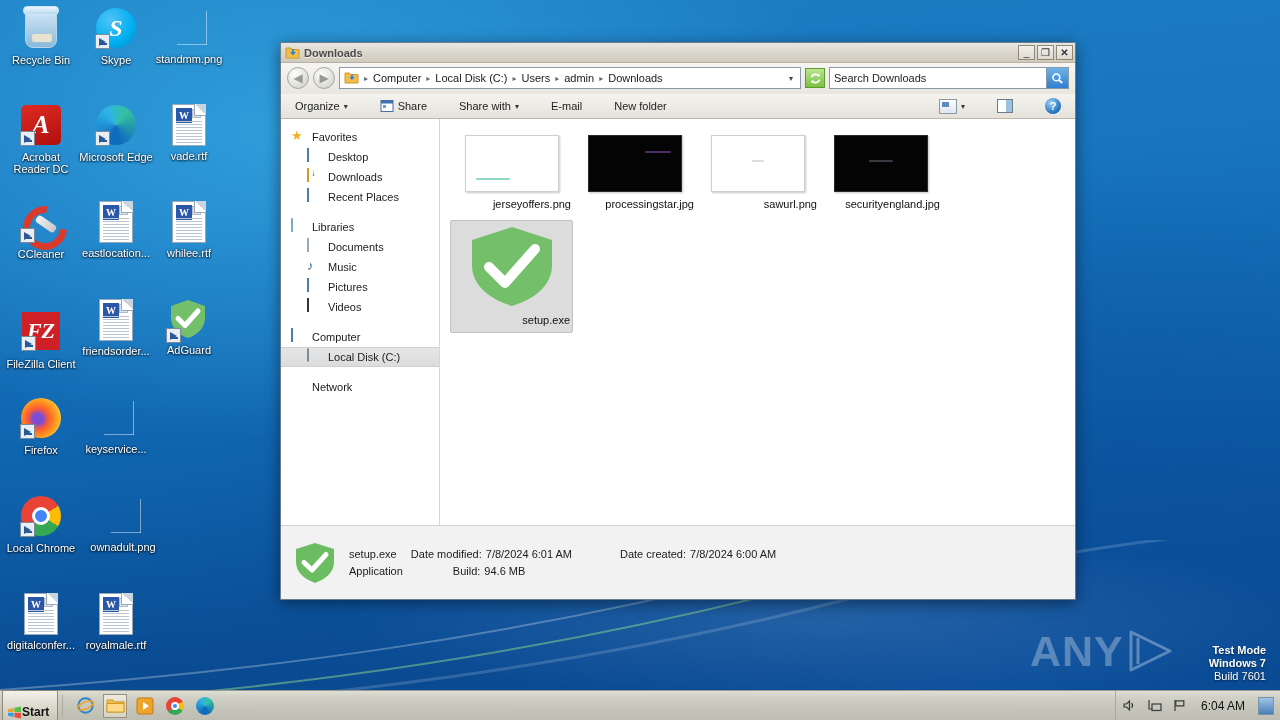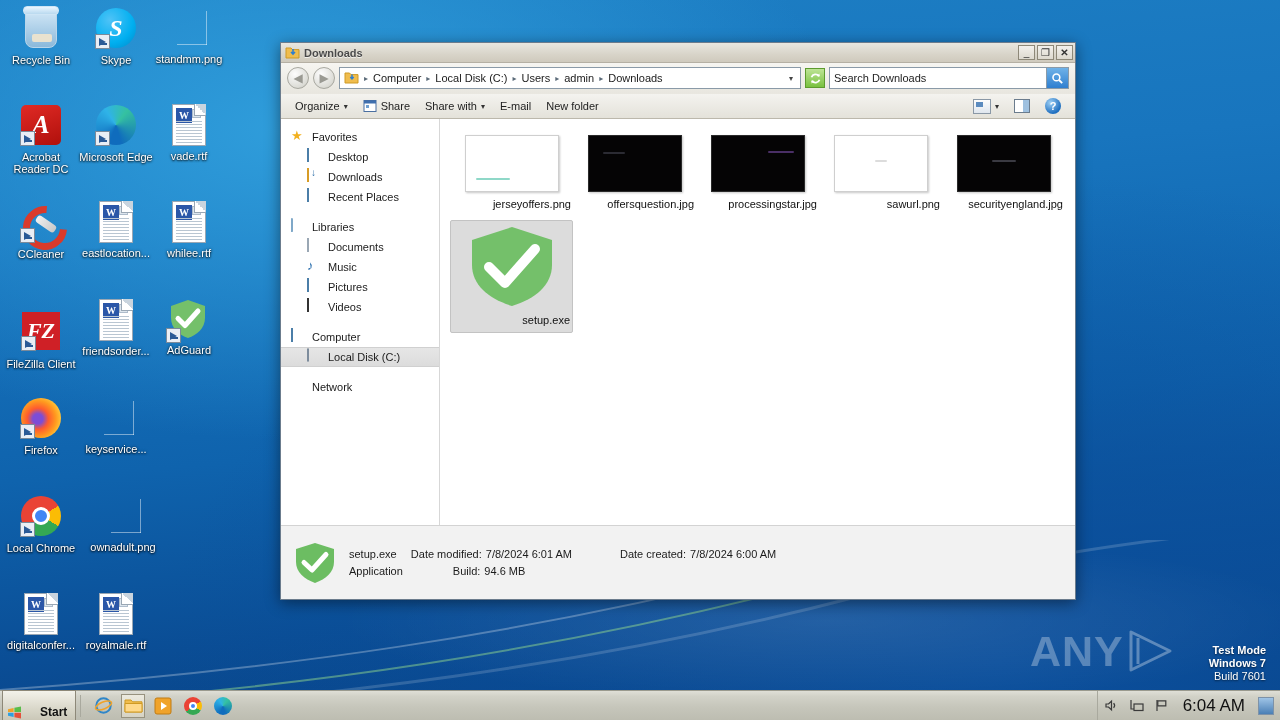--- a/index.html
+++ b/index.html
@@ -110,21 +110,21 @@
     border:1px solid #5d9b2e; display:flex; align-items:center; justify-content:center; }
   .searchbox { width:240px; height:22px; background:#fff; border:1px solid #8a9aa8;
     display:flex; align-items:center; }
   .searchbox input { border:0; outline:0; flex:1; height:18px; font-size:11px; padding-left:4px;
     font-family:"Liberation Sans", sans-serif; color:#222; background:transparent; }
   .searchbtn { width:22px; height:20px; background:linear-gradient(180deg,#6fb2e8,#2f7fd0);
     border-left:1px solid #8a9aa8; display:flex; align-items:center; justify-content:center; }
 
   .toolbar { height:26px; background:linear-gradient(180deg,#f4f3ef,#e4e2da);
     border-top:1px solid #e9e7e0; border-bottom:1px solid #bcb8ac;
-    display:flex; align-items:center; padding:0 8px; gap:3px; }
+    display:flex; align-items:center; padding:0 8px; gap:20px; }
   .tbitem { display:flex; align-items:center; gap:4px; padding:3px 6px; font-size:11px; color:#1d1d1d; border-radius:2px; }
   .caret { font-size:8px; color:#333; }
   .tbspacer { flex:1; }
   .viewicon { width:18px; height:15px; background:linear-gradient(180deg,#fdfdfd,#dfe6ee);
     border:1px solid #8a98a6; position:relative; }
   .viewicon:after { content:""; position:absolute; left:2px; top:2px; width:7px; height:5px; background:#5b8bbf; }
   .paneicon { width:16px; height:14px; border:1px solid #6b7c8d; background:#fff; position:relative; }
   .paneicon:after { content:""; position:absolute; right:0; top:0; bottom:0; width:6px; background:#9fc1e0; }
   .helpicon { width:16px; height:16px; border-radius:50%;
     background:radial-gradient(circle at 35% 30%, #9ed0f5, #1f6fc0 70%); color:#fff;
@@ -175,32 +175,32 @@
   #wm-text { position:absolute; inset:0; color:rgba(255,255,255,.30); font-size:43px;
     font-weight:bold; letter-spacing:1px; line-height:66px; font-family:"Liberation Sans", sans-serif; }
   #testmode { position:absolute; right:4px; top:26px; width:160px; text-align:right; color:#fff;
     font-size:11px; font-weight:bold; line-height:13px; text-shadow:0 1px 2px rgba(0,0,0,.6); }
   #testmode .b3 { font-weight:normal; }
 
   
   #taskbar { position:absolute; left:0; bottom:0; width:1280px; height:30px;
     background:linear-gradient(180deg,#dfdfd7 0%, #d2d2c8 18%, #c6c6bb 55%, #bdbdb1 100%);
     border-top:1px solid #9a9a8e; display:flex; align-items:center; }
-  #startbtn { display:flex; align-items:center; gap:18px; height:32px; margin-left:2px; padding:13px 8px 0 4px;
+  #startbtn { display:flex; align-items:center; gap:0; height:32px; margin-left:2px; padding:13px 8px 0 4px;
     background:linear-gradient(180deg,#f3f2ea,#d9d7c9 60%,#c9c6b6);
     border:1px solid #8d8878; font-weight:bold; font-size:12px; color:#111; }
   .winlogo { width:15px; height:15px; position:relative; }
   .tb-sep { width:1px; height:22px; background:#a9a99e; margin:0 4px; }
   .qlaunch { display:flex; align-items:center; gap:6px; margin-left:6px; }
   .ql { width:24px; height:24px; display:flex; align-items:center; justify-content:center; }
   .ql.active { background:linear-gradient(180deg,#eceadf,#d6d3c4); border:1px solid #97927f; }
   #tray { margin-left:auto; display:flex; align-items:center; gap:9px; height:30px; padding:0 6px;
     border-left:1px solid #a9a99e; }
   #tray .t-ico { width:16px; height:16px; display:flex; align-items:center; justify-content:center; color:#333; font-size:12px; }
-  #clock { font-size:17px; color:#111; padding:0 4px; }
+  #clock { font-size:12px; color:#111; padding:0 4px; }
   #showdesk { width:16px; height:18px; background:linear-gradient(180deg,#9fc4e6,#4a7fb5); border:1px solid #7d92a8; }
 </style>
 </head>
 <body>
 
 <div class="swoosh" id="sw1"></div>
 <div class="swoosh" id="sw2">
   <svg width="1280" height="180" viewBox="0 0 1280 180">
     <path d="M0,150 C280,130 520,95 780,30 C950,-10 1120,-30 1280,-45" stroke="rgba(255,255,255,.28)" stroke-width="2" fill="none"></path>
     <path d="M0,168 C300,150 560,110 820,42 C990,0 1140,-18 1280,-30" stroke="rgba(160,230,140,.45)" stroke-width="2" fill="none"></path>
@@ -601,26 +601,20 @@
     <div class="filepane">
       <div class="tiles">
 
         <div class="tile">
           <div class="thumb">
             <span class="tmark" style="left:10px; bottom:11px; width:34px; background:#8fd8c8;"></span>
           </div>
           <div class="fname">jerseyoffers.png</div>
         </div>
 
-        <div class="tile">
-          <div class="thumb dark">
-            <span class="tmark" style="left:14px; top:16px; width:22px; background:#2b2b33;"></span>
-          </div>
-          <div class="fname">offersquestion.jpg</div>
-        </div>
 
         <div class="tile">
           <div class="thumb dark">
             <span class="tmark" style="right:10px; top:15px; width:26px; background:#4a2f66;"></span>
           </div>
           <div class="fname">processingstar.jpg</div>
         </div>
 
         <div class="tile">
           <div class="thumb">

